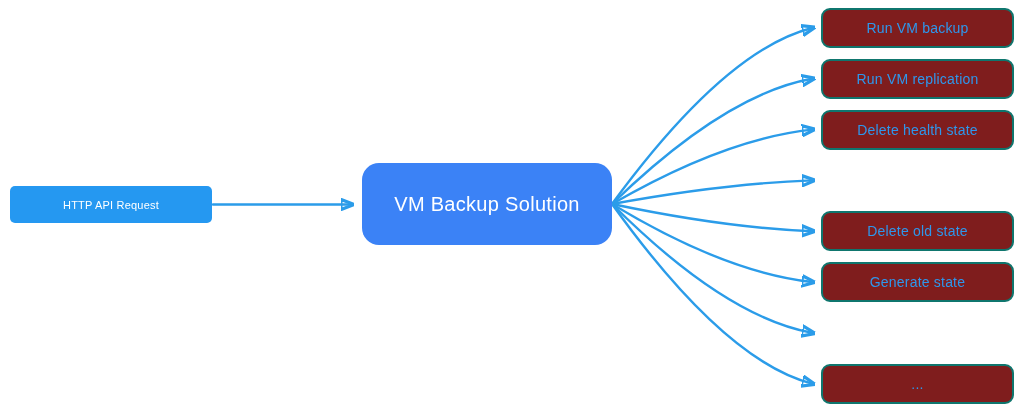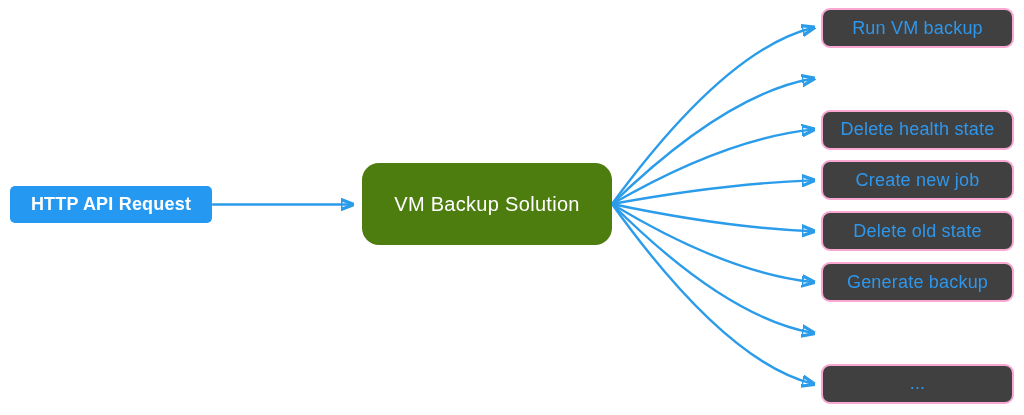--- a/index.html
+++ b/index.html
@@ -34,45 +34,45 @@
     justify-content: center;
     text-align: center;
   }
 
   .source-node {
     left: 10px; top: 186px;
     width: 202px; height: 37px;
     background: #2598f1;
     border-radius: 5px;
     color: #ffffff;
-    font-size: 18px;
-    font-weight: 700;
+    font-size: 11px;
+    font-weight: 400;
     letter-spacing: 0.2px;
   }
 
   .hub-node {
     left: 362px; top: 163px;
     width: 250px; height: 82px;
-    background: #4d7c0f;
+    background: #3b82f6;
     border-radius: 17px;
     color: #ffffff;
     font-size: 20px;
     font-weight: 400;
     letter-spacing: 0.3px;
   }
 
   .target-node {
     left: 821px;
     top: calc(8px + var(--i) * 50.8px);
     width: 193px; height: 40px;
-    background: #404040;
-    border: 2px solid #f9a8d4;
+    background: #7f1d1d;
+    border: 2px solid #0f766e;
     border-radius: 9px;
     color: #2e97ec;
-    font-size: 18px;
+    font-size: 14px;
     font-weight: 400;
     letter-spacing: 0.2px;
   }
 </style>
 </head>
 <body>
 
 <div class="canvas">
 
   <svg class="wires" viewBox="0 0 1024 415" aria-hidden="true">
@@ -98,29 +98,29 @@
     <span>HTTP API Request</span>
   </div>
 
   <div class="node hub-node">
     <span>VM Backup Solution</span>
   </div>
 
   <div class="node target-node" style="--i:0">
     <span>Run VM backup</span>
   </div>
+  <div class="node target-node" style="--i:1">
+    <span>Run VM replication</span>
+  </div>
   <div class="node target-node" style="--i:2">
     <span>Delete health state</span>
-  </div>
-  <div class="node target-node" style="--i:3">
-    <span>Create new job</span>
   </div>
   <div class="node target-node" style="--i:4">
     <span>Delete old state</span>
   </div>
   <div class="node target-node" style="--i:5">
-    <span>Generate backup</span>
+    <span>Generate state</span>
   </div>
   <div class="node target-node" style="--i:7">
     <span>...</span>
   </div>
 
 </div>
 
 </body></html>

